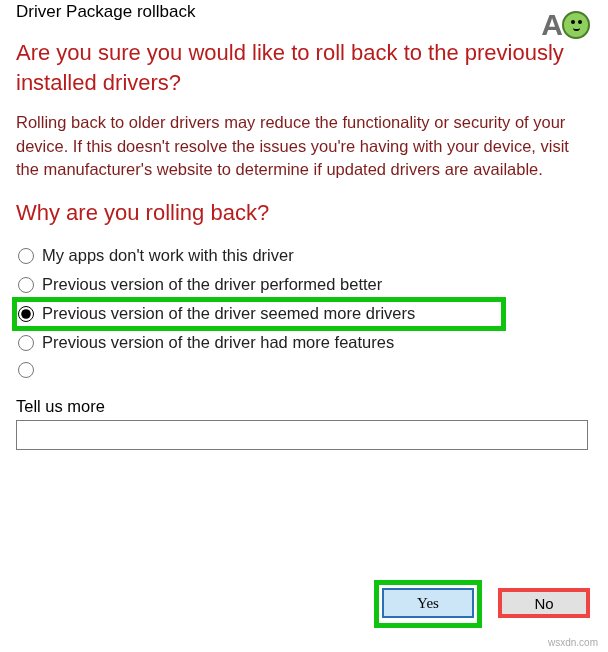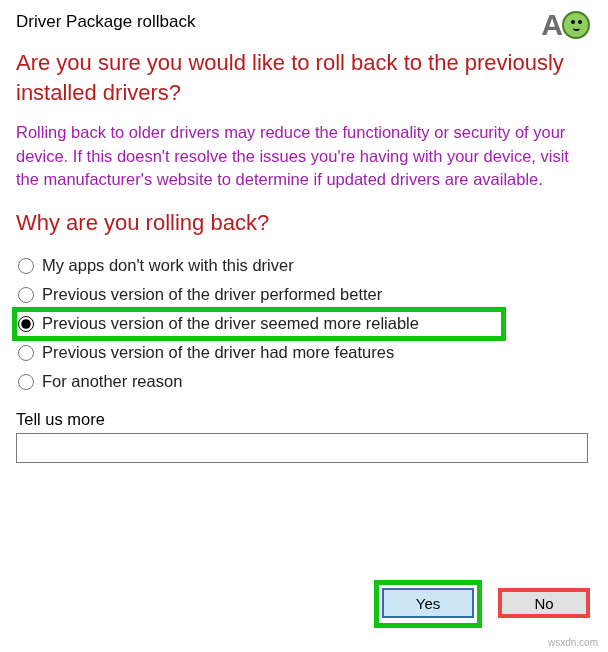--- a/index.html
+++ b/index.html
@@ -6,21 +6,21 @@
     body {
       margin: 0;
       padding: 0;
       font-family: "Segoe UI", Tahoma, sans-serif;
       background: #fff;
       width: 608px;
       height: 652px;
       position: relative;
     }
     .window {
-      padding: 12px 16px 16px 16px;
+      padding: 2px 16px 16px 16px;
     }
     .title {
       font-size: 17px;
       color: #000;
       margin-bottom: 6px;
     }
     .logo {
       position: absolute;
       top: 8px;
       right: 20px;
@@ -61,21 +61,21 @@
       border-radius: 0 0 6px 6px;
     }
     .heading-blue {
       font-size: 22px;
       color: #b91c1c;
       margin: 16px 0 14px 0;
       line-height: 1.35;
     }
     .body-text {
       font-size: 16.5px;
-      color: #a21caf;
+      color: #7f1d1d;
       line-height: 1.42;
     }
     .radio-group {
       margin: 4px 0 8px 0;
     }
     .radio-item {
       display: flex;
       align-items: center;
       padding: 5px 0;
       font-size: 16.5px;
@@ -127,20 +127,21 @@
       background: #e1e1e1;
       cursor: pointer;
     }
     .btn-yes {
       background: #cde6f7;
       border: 2px solid #2a6fb3;
     }
     .yes-wrap {
       position: relative;
       padding: 6px;
+      font-family: Liberation Serif, serif;
     }
     .highlight-yes {
       top: -2px;
       left: -2px;
       width: 108px;
       height: 48px;
     }
     .watermark {
       position: absolute;
       bottom: 4px;
@@ -171,30 +172,29 @@
     <label class="radio-item">
       <input type="radio" name="reason" style="">
       <span>My apps don't work with this driver</span>
     </label>
     <label class="radio-item">
       <input type="radio" name="reason" style="">
       <span>Previous version of the driver performed better</span>
     </label>
     <label class="radio-item">
       <input type="radio" name="reason" checked="" style="">
-      <span>Previous version of the driver seemed more reliable</span>
+      <span>Previous version of the driver seemed more drivers</span>
       <span class="highlight-box highlight-radio"></span>
     </label>
     <label class="radio-item">
       <input type="radio" name="reason" style="">
       <span>Previous version of the driver had more features</span>
     </label>
     <label class="radio-item">
       <input type="radio" name="reason" style="">
-      <span>For another reason</span>
     </label>
   </div>
 
   <div class="tellmore-label">Tell us more</div>
   <input class="tellmore-input" type="text" value="" style="">
 </div>
 
 <div class="button-row">
   <span class="yes-wrap">
     <button class="btn btn-yes">Yes</button>

